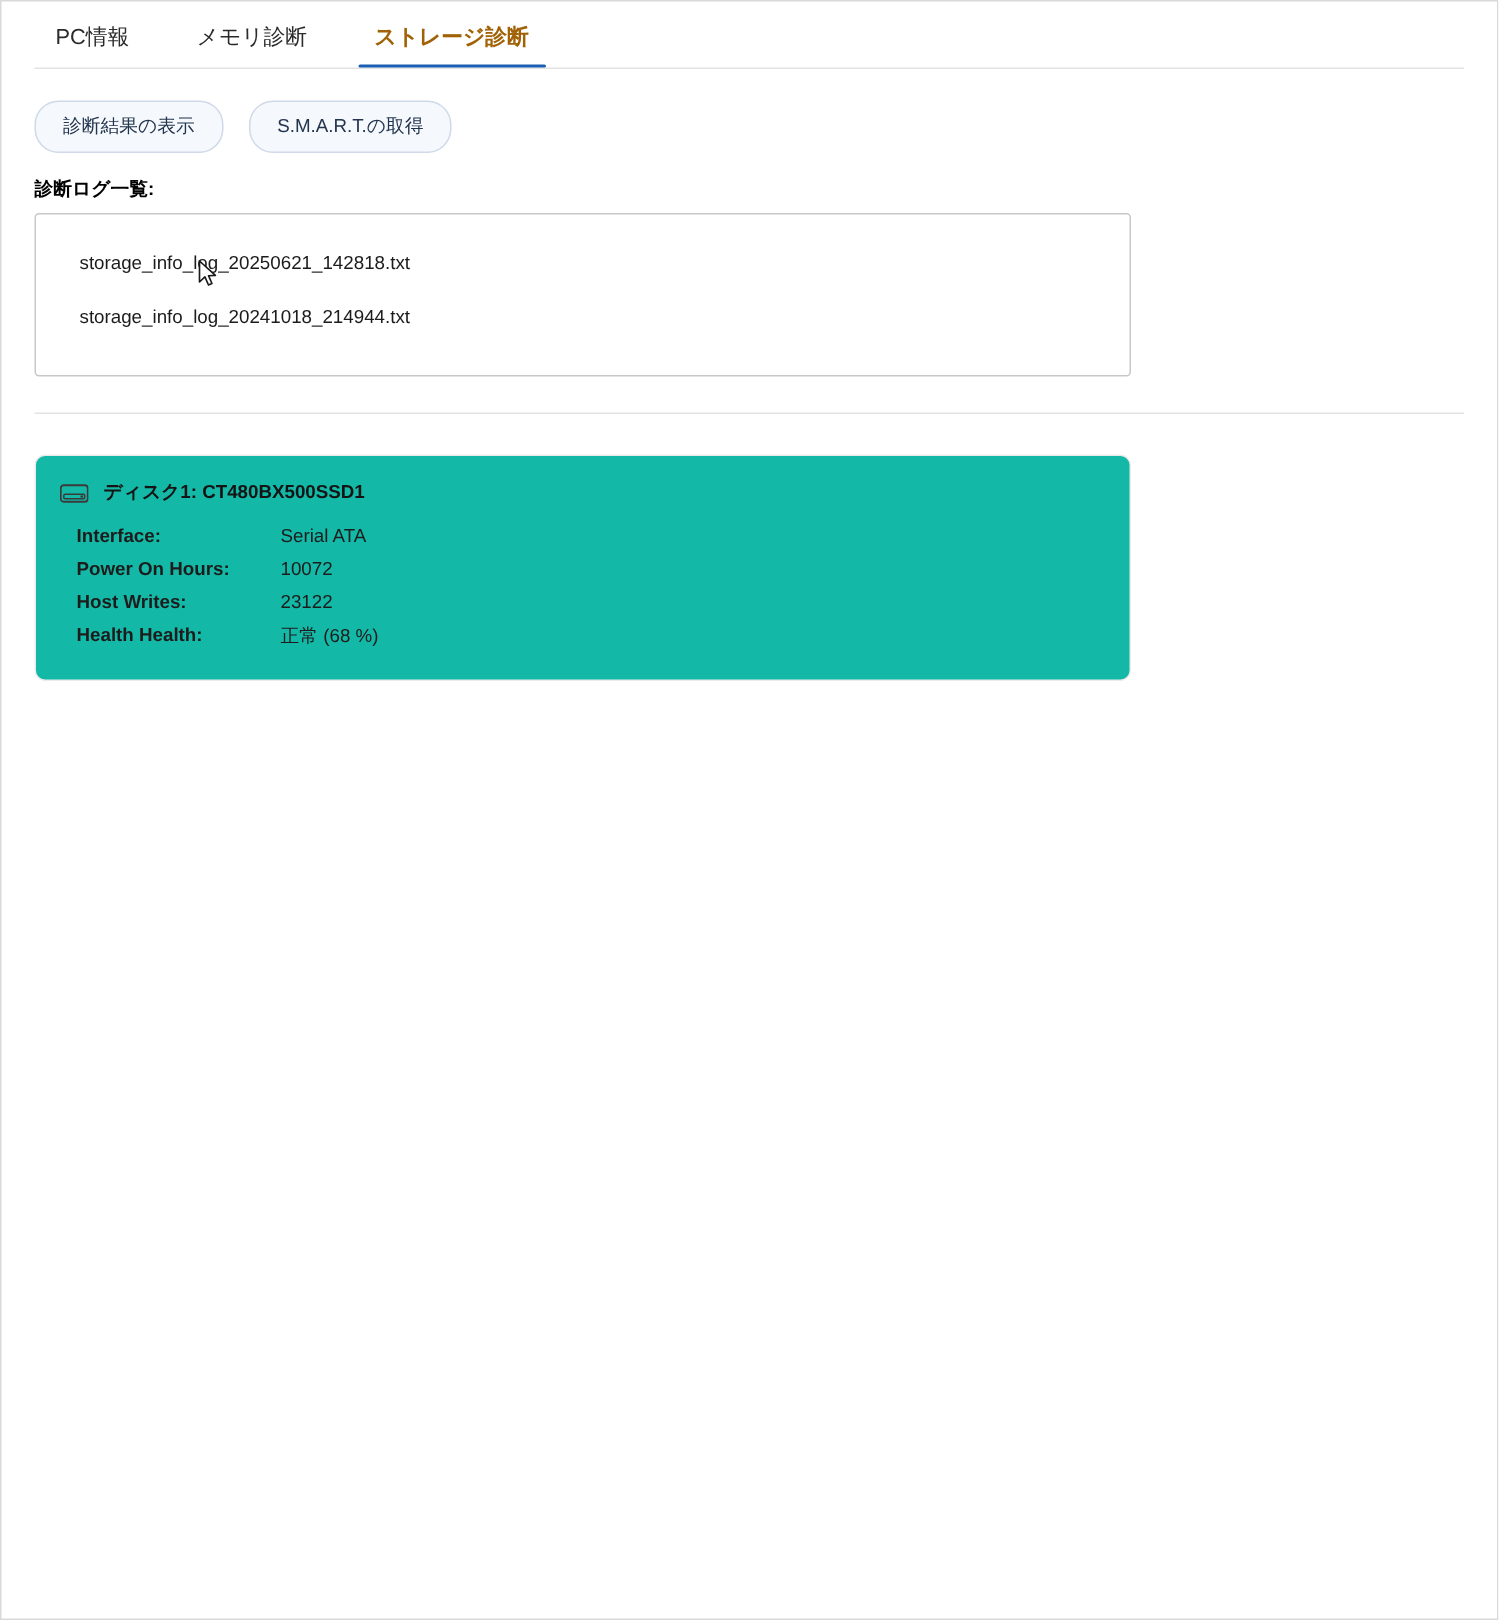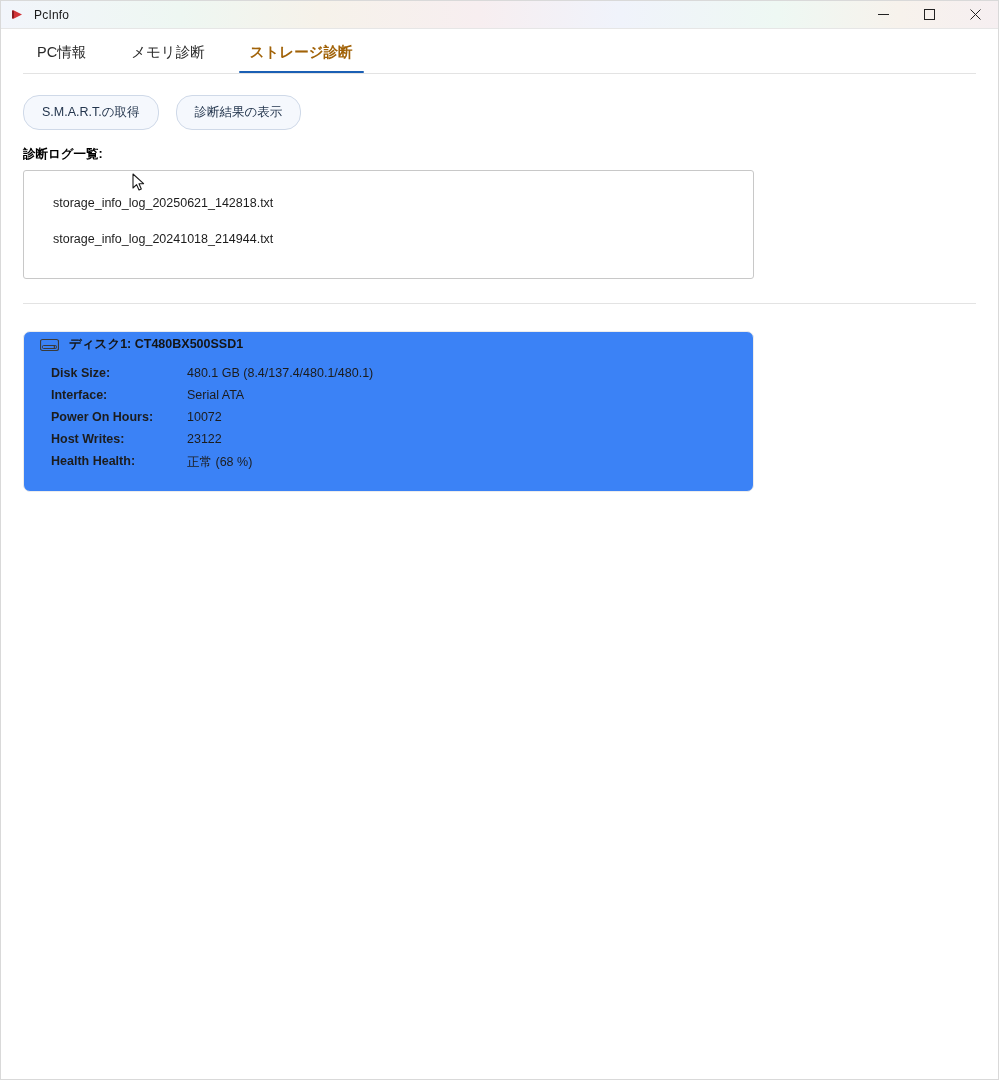--- a/index.html
+++ b/index.html
@@ -153,25 +153,25 @@
   .divider {
     height: 1px;
     background: #e3e3e3;
     margin-top: 24px;
   }
 
   
   .disk-card {
     margin-top: 27px;
     width: 731px;
-    background: #3b82f6;
+    background: #14b8a6;
     border: 1px solid #ececec;
     border-radius: 7px;
     box-sizing: border-box;
-    padding: 4px 16px 16px 16px;
+    padding: 16px 16px 16px 16px;
   }
   .disk-head {
     display: flex;
     align-items: center;
     gap: 10px;
     margin-bottom: 9px;
   }
   .disk-head-title {
     font-size: 12.5px;
     font-weight: bold;
@@ -203,59 +203,33 @@
     left: 131px;
     top: 172px;
     pointer-events: none;
   }
 </style>
 </head>
 <body>
 
 <div class="window">
 
-  <div class="titlebar">
-    <span class="app-icon">
-      <svg width="16" height="16" viewBox="0 0 16 16">
-        <path d="M3 3 L12 7.5 L3 12 Z" fill="#d13438"></path>
-        <path d="M2 3 L2 12 L4 10.5 L4 4.5 Z" fill="#8a1b20"></path>
-      </svg>
-    </span>
-    <span class="app-title">PcInfo</span>
-    <div class="win-controls">
-      <div class="win-btn">
-        <svg width="11" height="11" viewBox="0 0 11 11">
-            <rect x="0" y="5" width="11" height="1" fill="#222"></rect>
-          </svg>
-      </div>
-      <div class="win-btn">
-        <svg width="11" height="11" viewBox="0 0 11 11">
-            <rect x="0.5" y="0.5" width="10" height="10" fill="none" stroke="#222" stroke-width="1"></rect>
-          </svg>
-      </div>
-      <div class="win-btn close">
-        <svg width="11" height="11" viewBox="0 0 11 11">
-            <path d="M0.5 0.5 L10.5 10.5 M10.5 0.5 L0.5 10.5" stroke="#222" stroke-width="1" fill="none"></path>
-          </svg>
-      </div>
-    </div>
-  </div>
 
   <div class="content">
 
     <div class="tabbar">
       <div class="tab">PC情報</div>
       <div class="tab">メモリ診断</div>
       <div class="tab active">ストレージ診断</div>
     </div>
     <div class="tab-sep"></div>
 
     <div class="btn-row">
+      <div class="pill-btn">診断結果の表示</div>
       <div class="pill-btn">S.M.A.R.T.の取得</div>
-      <div class="pill-btn">診断結果の表示</div>
     </div>
 
     <div class="list-label">診断ログ一覧:</div>
 
     <div class="log-box">
       <div class="log-item">storage_info_log_20250621_142818.txt</div>
       <div class="log-item">storage_info_log_20241018_214944.txt</div>
     </div>
 
     <div class="divider"></div>
@@ -266,24 +240,20 @@
           <svg width="19" height="14" viewBox="0 0 19 14">
             <rect x="0.5" y="1.5" width="18" height="11" rx="2" ry="2" fill="none" stroke="#3a3a3a" stroke-width="1.2"></rect>
             <rect x="2.5" y="7.5" width="14" height="3" rx="1" ry="1" fill="none" stroke="#3a3a3a" stroke-width="1"></rect>
             <circle cx="14.5" cy="9" r="0.9" fill="#3a3a3a"></circle>
           </svg>
         </span>
         <span class="disk-head-title">ディスク1: CT480BX500SSD1</span>
       </div>
       <table class="disk-table">
         <tbody>
-            <tr>
-          <td class="key">Disk Size:</td>
-          <td class="val">480.1 GB (8.4/137.4/480.1/480.1)</td>
-        </tr>
         <tr>
           <td class="key">Interface:</td>
           <td class="val">Serial ATA</td>
         </tr>
         <tr>
           <td class="key">Power On Hours:</td>
           <td class="val">10072</td>
         </tr>
         <tr>
           <td class="key">Host Writes:</td>

